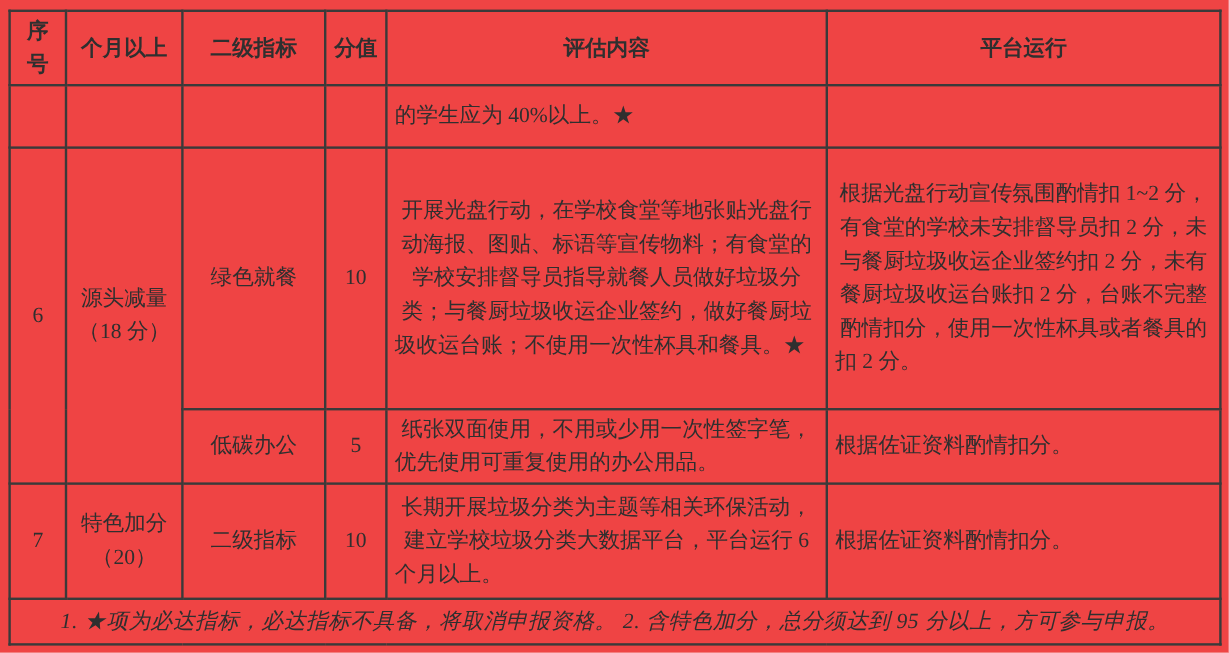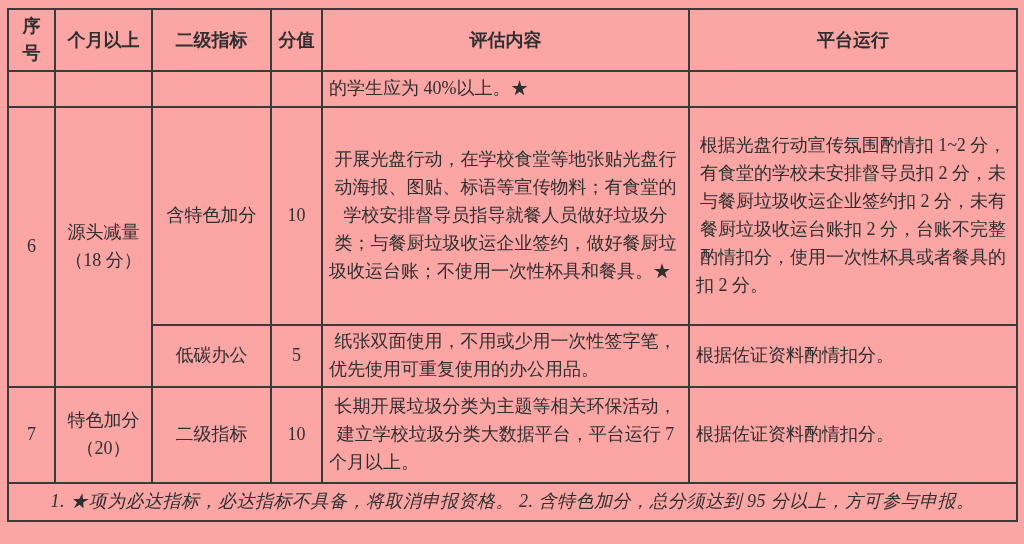--- a/index.html
+++ b/index.html
@@ -10,21 +10,21 @@
     width: 1024px;
     height: 544px;
     overflow: hidden;
     font-family: "Liberation Serif", "DejaVu Serif", serif;
     color: #2f2f2f;
   }
   .page {
     width: 1024px;
     height: 544px;
     padding: 8px 8px 7px 7px;
-    background: #fca5a5;
+    background: #ef4444;
   }
   table.eval-table {
     border-collapse: collapse;
     width: 1009px;
     table-layout: fixed;
   }
   table.eval-table td, table.eval-table th {
     border: 2px solid #3a3a3a;
     padding: 2px 6px;
     font-size: 18px;
@@ -33,21 +33,21 @@
     text-align: center;
     font-weight: normal;
     overflow: hidden;
   }
   tr.header-row th {
     font-weight: bold;
     font-size: 18px;
     line-height: 1.5;
   }
   tr.header-row { height: 62px; }
-  tr.cont-row { height: 36px; }
+  tr.cont-row { height: 52px; }
   tr.row-6a { height: 218px; }
   tr.row-6b { height: 52px; }
   tr.row-7 { height: 96px; }
   tr.footnote-row { height: 38px; }
   td.content {
     text-align: justify;
     text-align-last: left;
     padding: 2px 10px;
     line-height: 36px;
     vertical-align: middle;
@@ -92,39 +92,39 @@
       <td></td>
       <td></td>
       <td></td>
       <td class="content">的学生应为 40%以上。★</td>
       <td></td>
     </tr>
 
     <tr class="row-6a">
       <td rowspan="2" class="cell-center">6</td>
       <td rowspan="2" class="cell-center">源头减量（18 分）</td>
-      <td class="cell-center">含特色加分</td>
+      <td class="cell-center">绿色就餐</td>
       <td class="cell-center">10</td>
       <td class="content">开展光盘行动，在学校食堂等地张贴光盘行动海报、图贴、标语等宣传物料；有食堂的学校安排督导员指导就餐人员做好垃圾分类；与餐厨垃圾收运企业签约，做好餐厨垃圾收运台账；不使用一次性杯具和餐具。★</td>
       <td class="content">根据光盘行动宣传氛围酌情扣 1~2 分，有食堂的学校未安排督导员扣 2 分，未与餐厨垃圾收运企业签约扣 2 分，未有餐厨垃圾收运台账扣 2 分，台账不完整酌情扣分，使用一次性杯具或者餐具的扣 2 分。</td>
     </tr>
 
     <tr class="row-6b">
       <td class="cell-center">低碳办公</td>
       <td class="cell-center">5</td>
       <td class="content">纸张双面使用，不用或少用一次性签字笔，优先使用可重复使用的办公用品。</td>
       <td class="content">根据佐证资料酌情扣分。</td>
     </tr>
 
     <tr class="row-7">
       <td class="cell-center">7</td>
       <td class="cell-center">特色加分（20）</td>
       <td class="cell-center">二级指标</td>
       <td class="cell-center">10</td>
-      <td class="content">长期开展垃圾分类为主题等相关环保活动，建立学校垃圾分类大数据平台，平台运行 7 个月以上。</td>
+      <td class="content">长期开展垃圾分类为主题等相关环保活动，建立学校垃圾分类大数据平台，平台运行 6 个月以上。</td>
       <td class="content">根据佐证资料酌情扣分。</td>
     </tr>
 
     <tr class="footnote-row">
       <td colspan="6" class="footnote">1. ★项为必达指标，必达指标不具备，将取消申报资格。 2. 含特色加分，总分须达到 95 分以上，方可参与申报。</td>
     </tr>
   </tbody>
     </table>
 </div>
 

